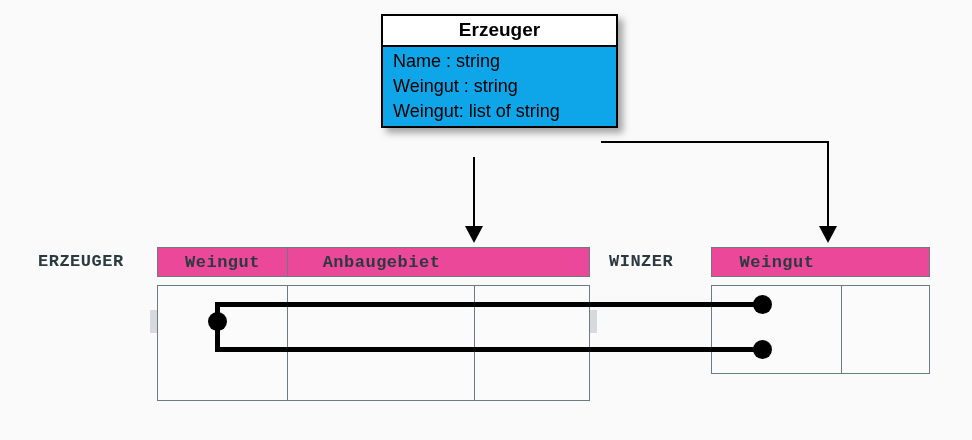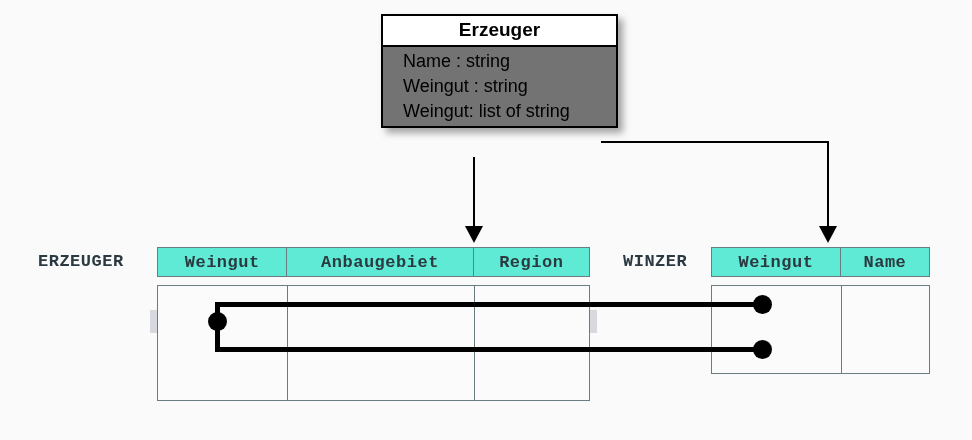--- a/index.html
+++ b/index.html
@@ -33,22 +33,22 @@
     font-family: "Liberation Sans", sans-serif;
     font-weight: bold;
     font-size: 19px;
     line-height: 26px;
     padding: 1px 0 2px 0;
     color: #000000;
     border-bottom: 2px solid #000000;
     background: #ffffff;
   }
   .uml-attrs {
-    padding: 2px 0 2px 12px;
-    background: #737373;
+    padding: 2px 0 2px 2px;
+    background: #0ea5e9;
   }
   .uml-attr {
     font-family: "Liberation Sans", sans-serif;
     font-size: 18px;
     line-height: 25px;
     color: #000000;
     padding-left: 8px;
     white-space: nowrap;
   }
 
@@ -78,21 +78,21 @@
     color: #2b3a41;
     white-space: nowrap;
     z-index: 3;
   }
 
   
   .rel-head {
     position: absolute;
     display: flex;
     border: 1px solid #6a7c83;
-    background: #5eead4;
+    background: #ec4899;
     box-sizing: border-box;
     z-index: 3;
   }
   .rel-head .cell {
     display: flex;
     align-items: center;
     justify-content: center;
     font-family: "Liberation Mono", monospace;
     font-weight: bold;
     font-size: 17px;
@@ -172,21 +172,20 @@
   <div class="arrow-head" style="left:819px; top:226px;"></div>
 
   <div class="thin-line" style="left:473px; top:157px; width:2px; height:71px;"></div>
   <div class="arrow-head" style="left:465px; top:226px;"></div>
 
   <div class="tbl-label" style="left:38px; top:252px;">ERZEUGER</div>
 
   <div class="rel-head" style="left:157px; top:247px; width:433px; height:30px;">
     <div class="cell" style="width:130px;">Weingut</div>
     <div class="cell" style="width:187px;">Anbaugebiet</div>
-    <div class="cell" style="width:116px;">Region</div>
   </div>
 
   <div class="hl-band" style="left:150px; top:310px; width:447px; height:23px;"></div>
 
   <div class="rel-body" style="left:157px; top:285px; width:433px; height:116px;">
     <div class="rel-row" style="height:25px;">
       <div class="cell" style="width:130px;"></div>
       <div class="cell" style="width:187px;"></div>
       <div class="cell" style="width:114px;"></div>
     </div>
@@ -200,25 +199,24 @@
       <div class="cell" style="width:187px;"></div>
       <div class="cell" style="width:114px;"></div>
     </div>
     <div class="rel-row" style="height:33px;">
       <div class="cell" style="width:130px;"></div>
       <div class="cell" style="width:187px;"></div>
       <div class="cell" style="width:114px;"></div>
     </div>
   </div>
 
-  <div class="tbl-label" style="left:623px; top:252px;">WINZER</div>
+  <div class="tbl-label" style="left:609px; top:252px;">WINZER</div>
 
   <div class="rel-head" style="left:711px; top:247px; width:219px; height:30px;">
     <div class="cell" style="width:130px;">Weingut</div>
-    <div class="cell" style="width:89px;">Name</div>
   </div>
 
   <div class="hl-band" style="left:711px; top:294px; width:219px; height:23px;"></div>
   <div class="hl-band" style="left:711px; top:339px; width:219px; height:23px;"></div>
 
   <div class="rel-body" style="left:711px; top:285px; width:219px; height:89px;">
     <div class="rel-row" style="height:30px;">
       <div class="cell" style="width:130px;"></div>
       <div class="cell" style="width:87px;"></div>
     </div>

